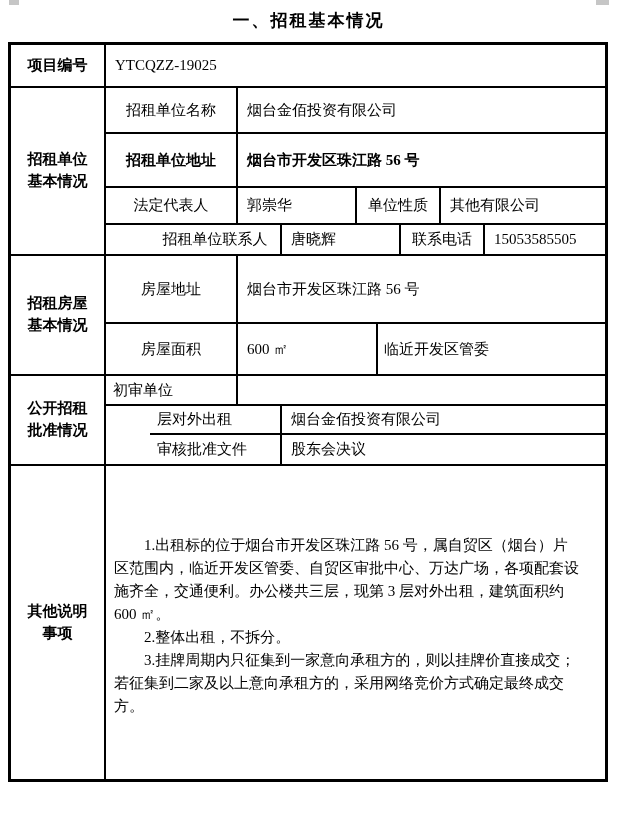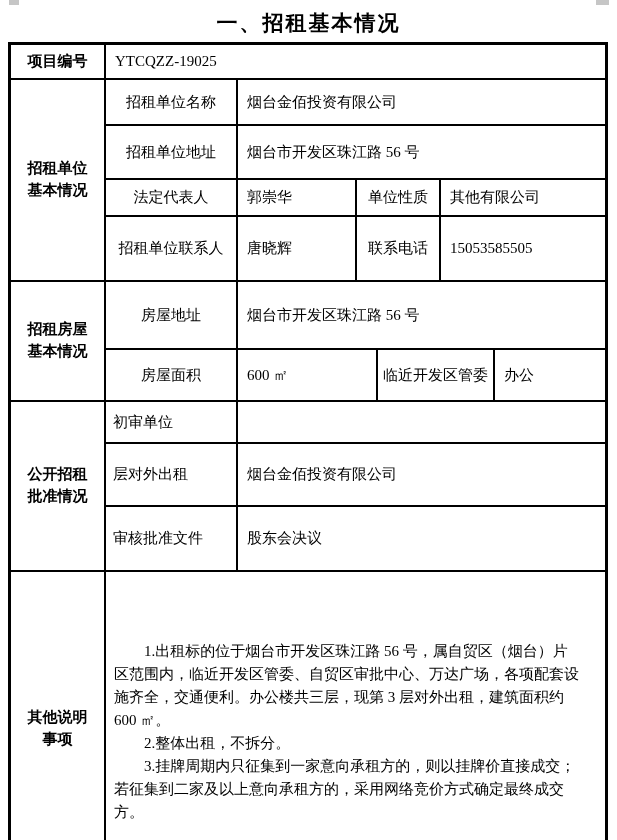--- a/index.html
+++ b/index.html
@@ -11,21 +11,21 @@
     font-family: "Liberation Serif", "DejaVu Sans", serif;
   }
   .artifact {
     position: absolute; top: 0; height: 5px; width: 10px;
     background: #c6c6c6;
   }
   .artifact.right { width: 13px; }
   .title {
     padding-top: 9px;
     text-align: center;
-    font-size: 21px;
+    font-size: 17px;
     font-weight: bold;
     letter-spacing: 2px;
   }
   .tbl {
     position: absolute;
     left: 8px; top: 42px;
     width: 600px;
     border: 3px solid #000;
     background: #fff;
   }
@@ -47,28 +47,28 @@
   }
   .ghead span { white-space: pre-line; line-height: 1.45; }
   .lbl { width: 132px; min-width: 132px; justify-content: center; }
   .lbl.left { justify-content: flex-start; padding-left: 7px; }
   .val { flex: 1; padding-left: 9px; }
   .valfix { padding-left: 9px; }
   .w119 { width: 119px; min-width: 119px; }
   .w84  { width: 84px;  min-width: 84px; justify-content: center; }
   .w140 { width: 140px; min-width: 140px; }
   .w117 { width: 117px; min-width: 117px; justify-content: center; }
-  .h43 { height: 35px; }
+  .h43 { height: 43px; }
   .h46 { height: 46px; text-align: center; }
-  .h54 { height: 54px; }
+  .h54 { height: 54px; font-weight: bold; }
   .h37 { height: 37px; }
-  .h45 { height: 63px; }
+  .h45 { height: 29px; margin-left: 44px; }
   .h66 { height: 68px; }
   .h44 { height: 50px; }
-  .h40 { height: 42px; }
+  .h40 { height: 30px; }
   .notes {
     flex: 1;
     align-items: center;
     min-height: 313px;
     padding: 6px 24px 0 8px;
     line-height: 23px;
   }
   .notes p { text-indent: 2em; }
 </style>
 </head>
@@ -136,21 +136,20 @@
             <span>房屋地址</span>
           </div>
         <div class="cell val">烟台市开发区珠江路 56 号</div>
       </div>
       <div class="row h44">
         <div class="cell lbl">
             <span>房屋面积</span>
           </div>
         <div class="cell valfix w140">600 ㎡</div>
         <div class="cell w117">临近开发区管委</div>
-        <div class="cell val">办公</div>
       </div>
     </div>
   </div>
 
   <div class="row">
     <div class="cell ghead">
       <span>公开招租
 批准情况</span>
     </div>
     <div class="stack">

